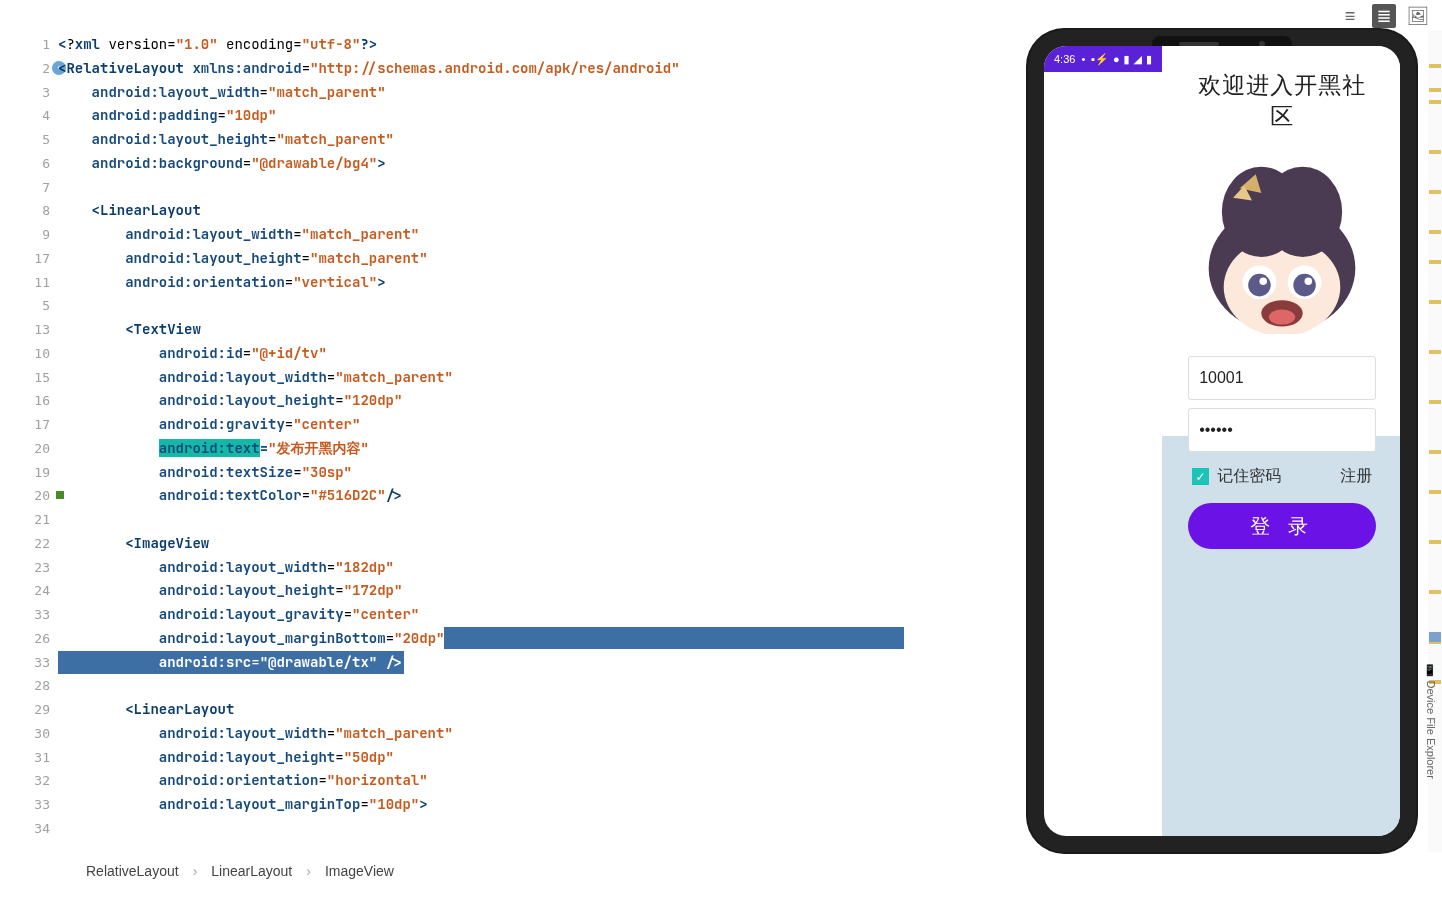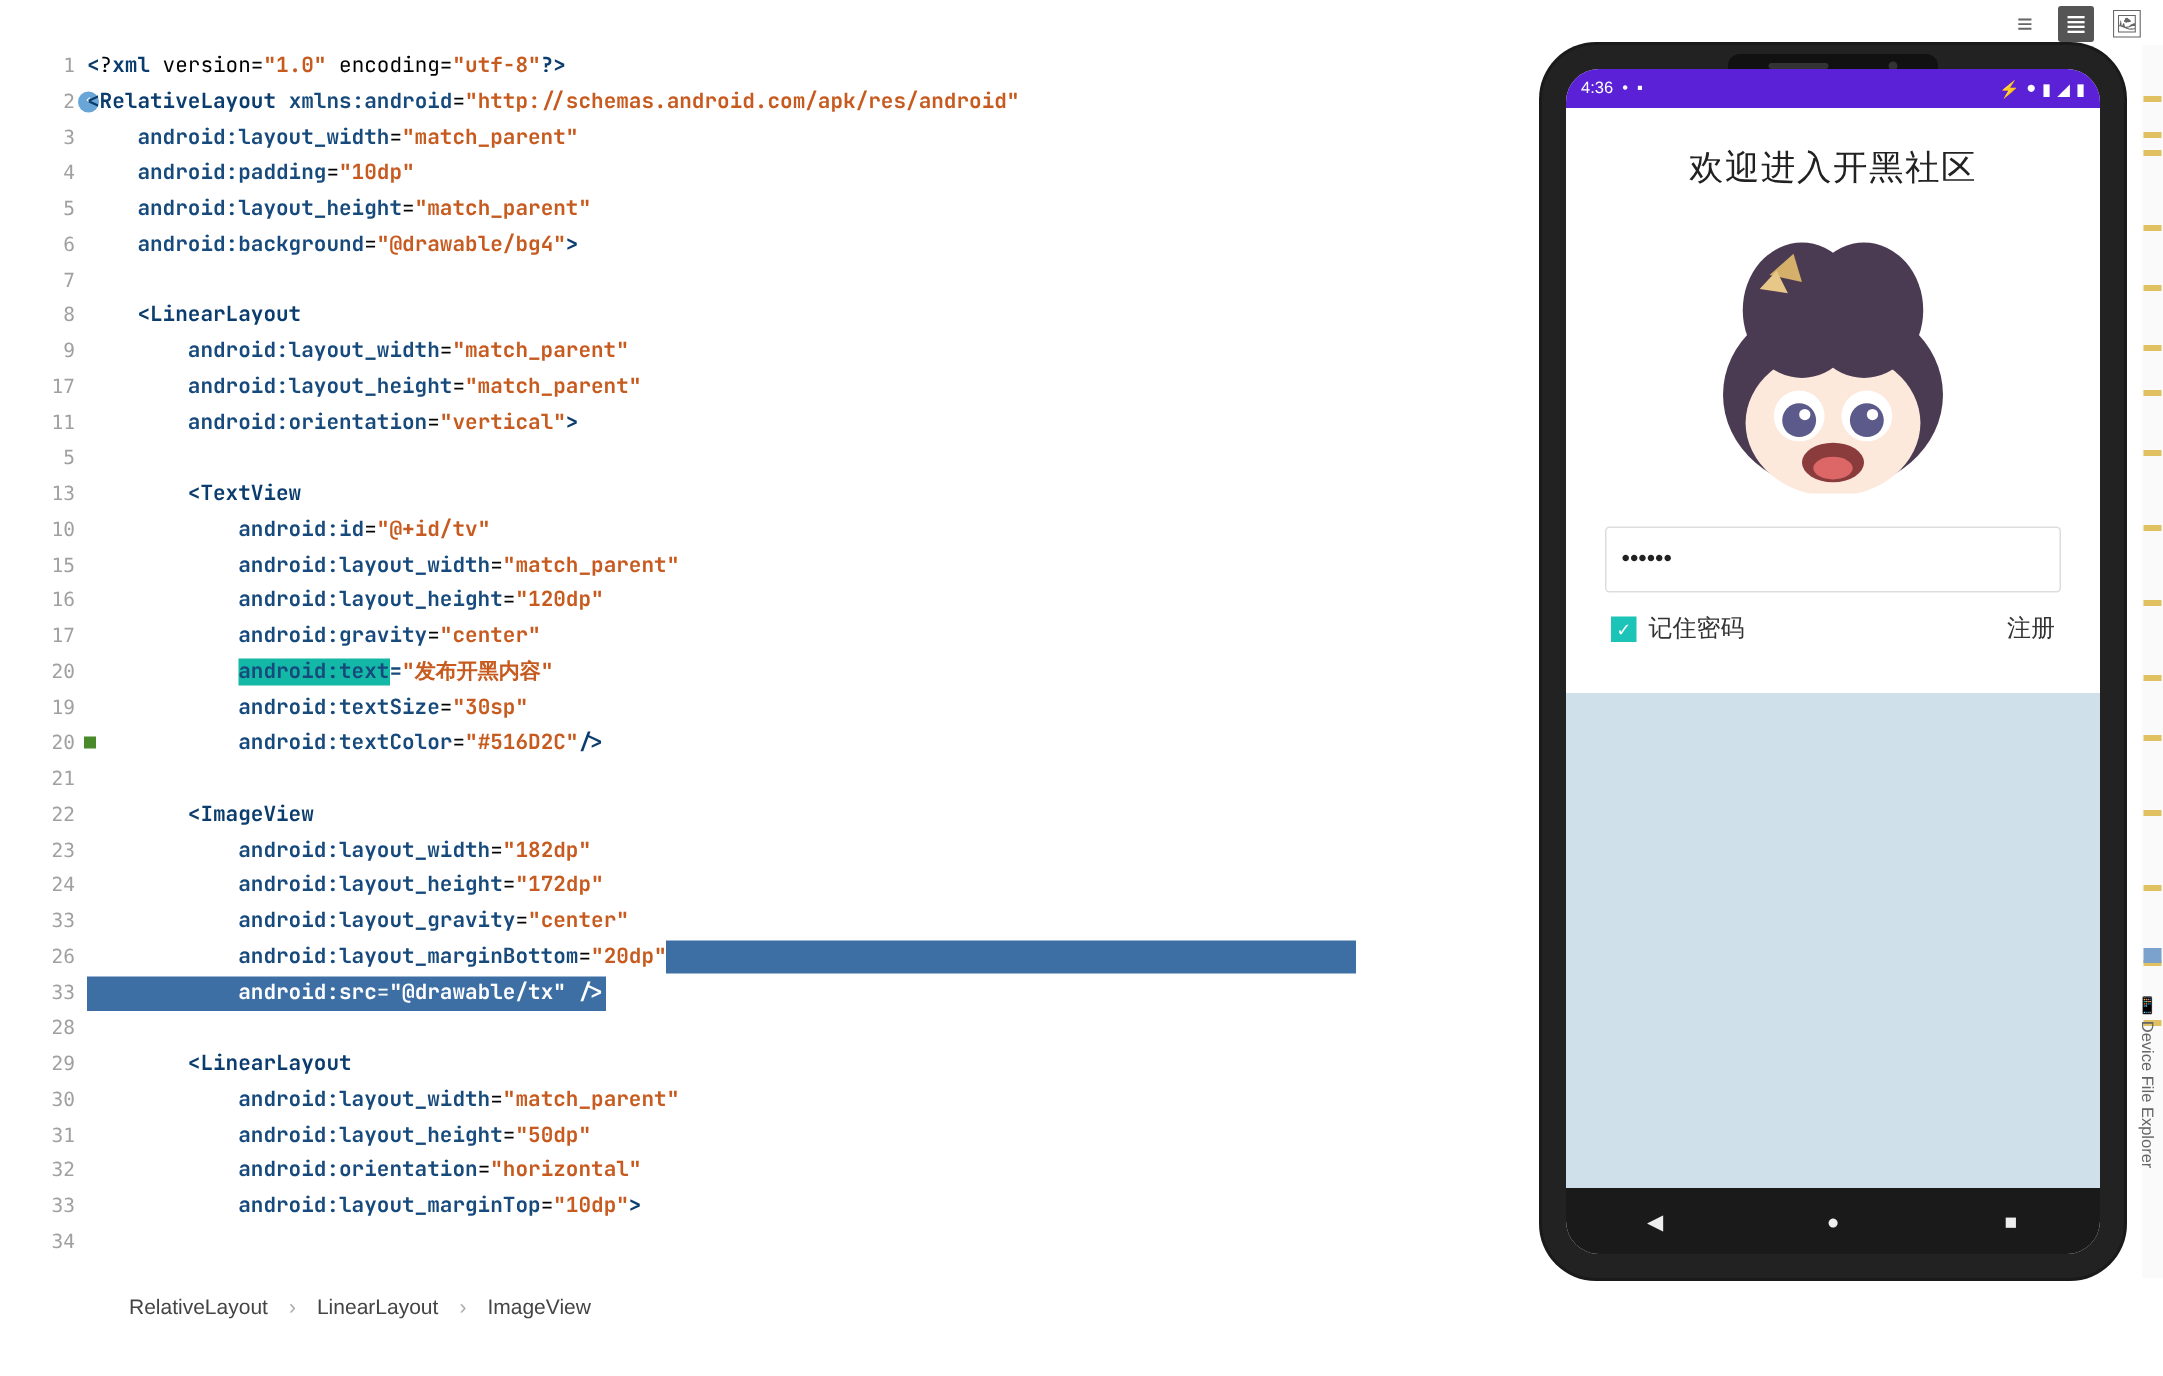--- a/index.html
+++ b/index.html
@@ -24,21 +24,21 @@
 .minimap .mm{position:absolute;left:1px;width:12px;height:4px;background:#e0c060}
 .breadcrumb{position:absolute;left:86px;bottom:38px;font-size:14px;color:#444;display:flex;align-items:center;gap:14px}
 .breadcrumb .sep{color:#aaa}
 .side-tab{position:absolute;right:0;top:660px;writing-mode:vertical-rl;font-size:11px;color:#666;padding:4px}
 
 
 .phone{position:absolute;right:26px;top:30px;width:388px;height:822px;background:#222;border-radius:36px;padding:16px;box-shadow:0 0 0 2px #1a1a1a}
 .phone-notch{position:absolute;top:6px;left:50%;transform:translateX(-50%);width:140px;height:16px;background:#111;border-radius:8px;display:flex;align-items:center;justify-content:center;gap:40px}
 .phone-notch::before{content:"";width:40px;height:4px;background:#333;border-radius:2px}
 .phone-notch::after{content:"";width:6px;height:6px;background:#333;border-radius:50%}
-.screen{width:100%;height:100%;background:#fff;border-radius:22px;overflow:hidden;position:relative;display:flex;flex-direction:column}
+.screen{width:100%;height:100%;background:#fff;border-radius:22px;overflow:hidden;position:relative;display:flex;flex-direction:row}
 .statusbar{height:26px;background:#5b21d6;color:#fff;display:flex;align-items:center;padding:0 10px;font-size:11px;justify-content:space-between}
 .statusbar .left{display:flex;align-items:center;gap:6px}
 .statusbar .right{display:flex;align-items:center;gap:4px}
 .app-body{flex:1;background:linear-gradient(#fff 0 390px,#cfe0ea 390px);padding:0 26px;position:relative}
 .title{text-align:center;font-size:23px;color:#222;padding:24px 0 14px;letter-spacing:1px}
 .avatar{width:188px;height:188px;margin:0 auto 22px;display:block}
 .avatar svg{width:100%;height:100%}
 .field{width:100%;height:44px;border:1px solid #ddd;border-radius:3px;margin-bottom:8px;padding:0 10px;font-size:16px;color:#222;display:flex;align-items:center;background:#fff}
 .row-opts{display:flex;justify-content:space-between;align-items:center;padding:6px 4px 16px;font-size:16px;color:#333}
 .chk{display:flex;align-items:center;gap:8px}
@@ -157,29 +157,33 @@
           <circle cx="124" cy="148" r="12" fill="#5b5a8a"></circle>
           <circle cx="80" cy="144" r="4" fill="#fff"></circle>
           <circle cx="128" cy="144" r="4" fill="#fff"></circle>
           <ellipse cx="100" cy="178" rx="22" ry="14" fill="#8a3b3b"></ellipse>
           <ellipse cx="100" cy="182" rx="14" ry="8" fill="#d66"></ellipse>
           <path d="M 55 45 L 72 30 L 78 50 Z" fill="#d4b06a"></path>
           <path d="M 48 55 L 60 42 L 68 58 Z" fill="#e8c888"></path>
         </svg>
       </div>
       <div class="field">
+          <span>10001</span>
+        </div>
+      <div class="field">
           <span>••••••</span>
         </div>
       <div class="row-opts">
         <div class="chk">
           <div class="box">✓</div>
           <span>记住密码</span>
         </div>
         <span>注册</span>
       </div>
+      <div class="login-btn">登 录</div>
       <div class="bg-wash"></div>
     </div>
     <div class="navbar">
       <span>◀</span>
       <span>●</span>
       <span>■</span>
     </div>
   </div>
 </div>
 

